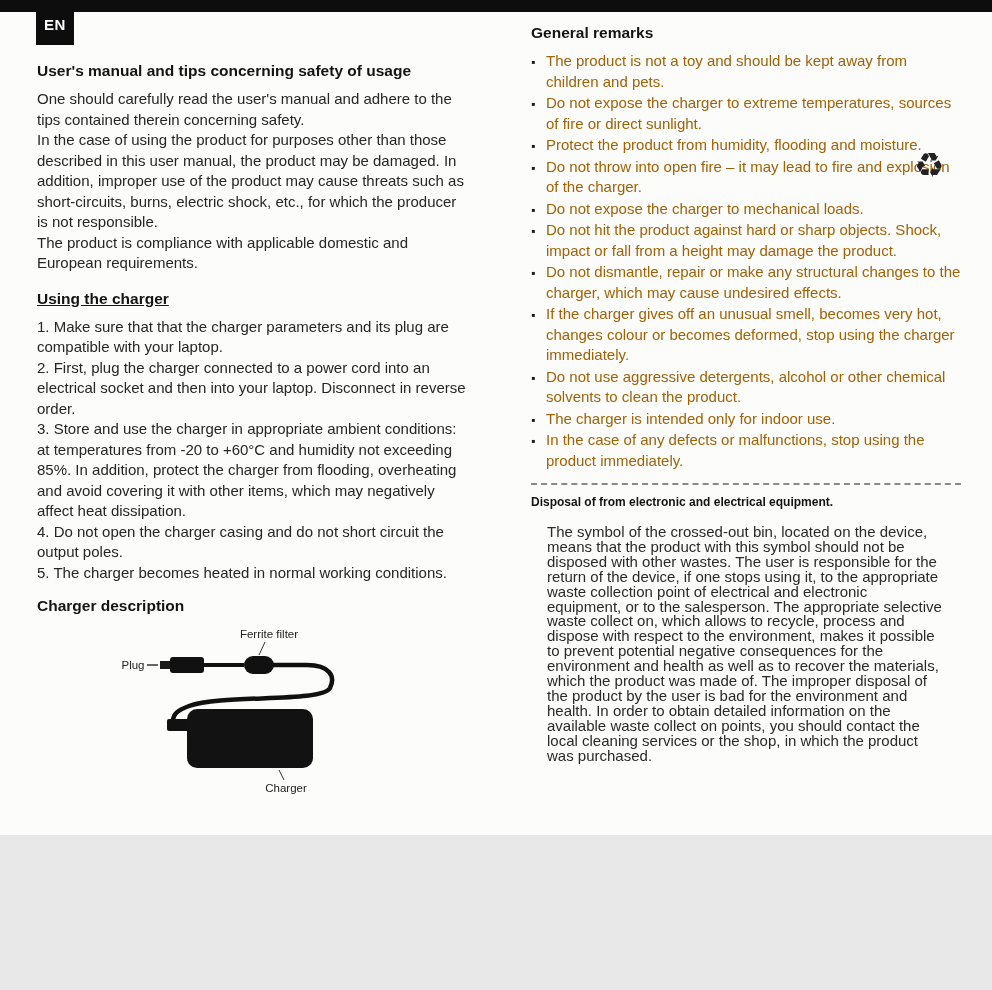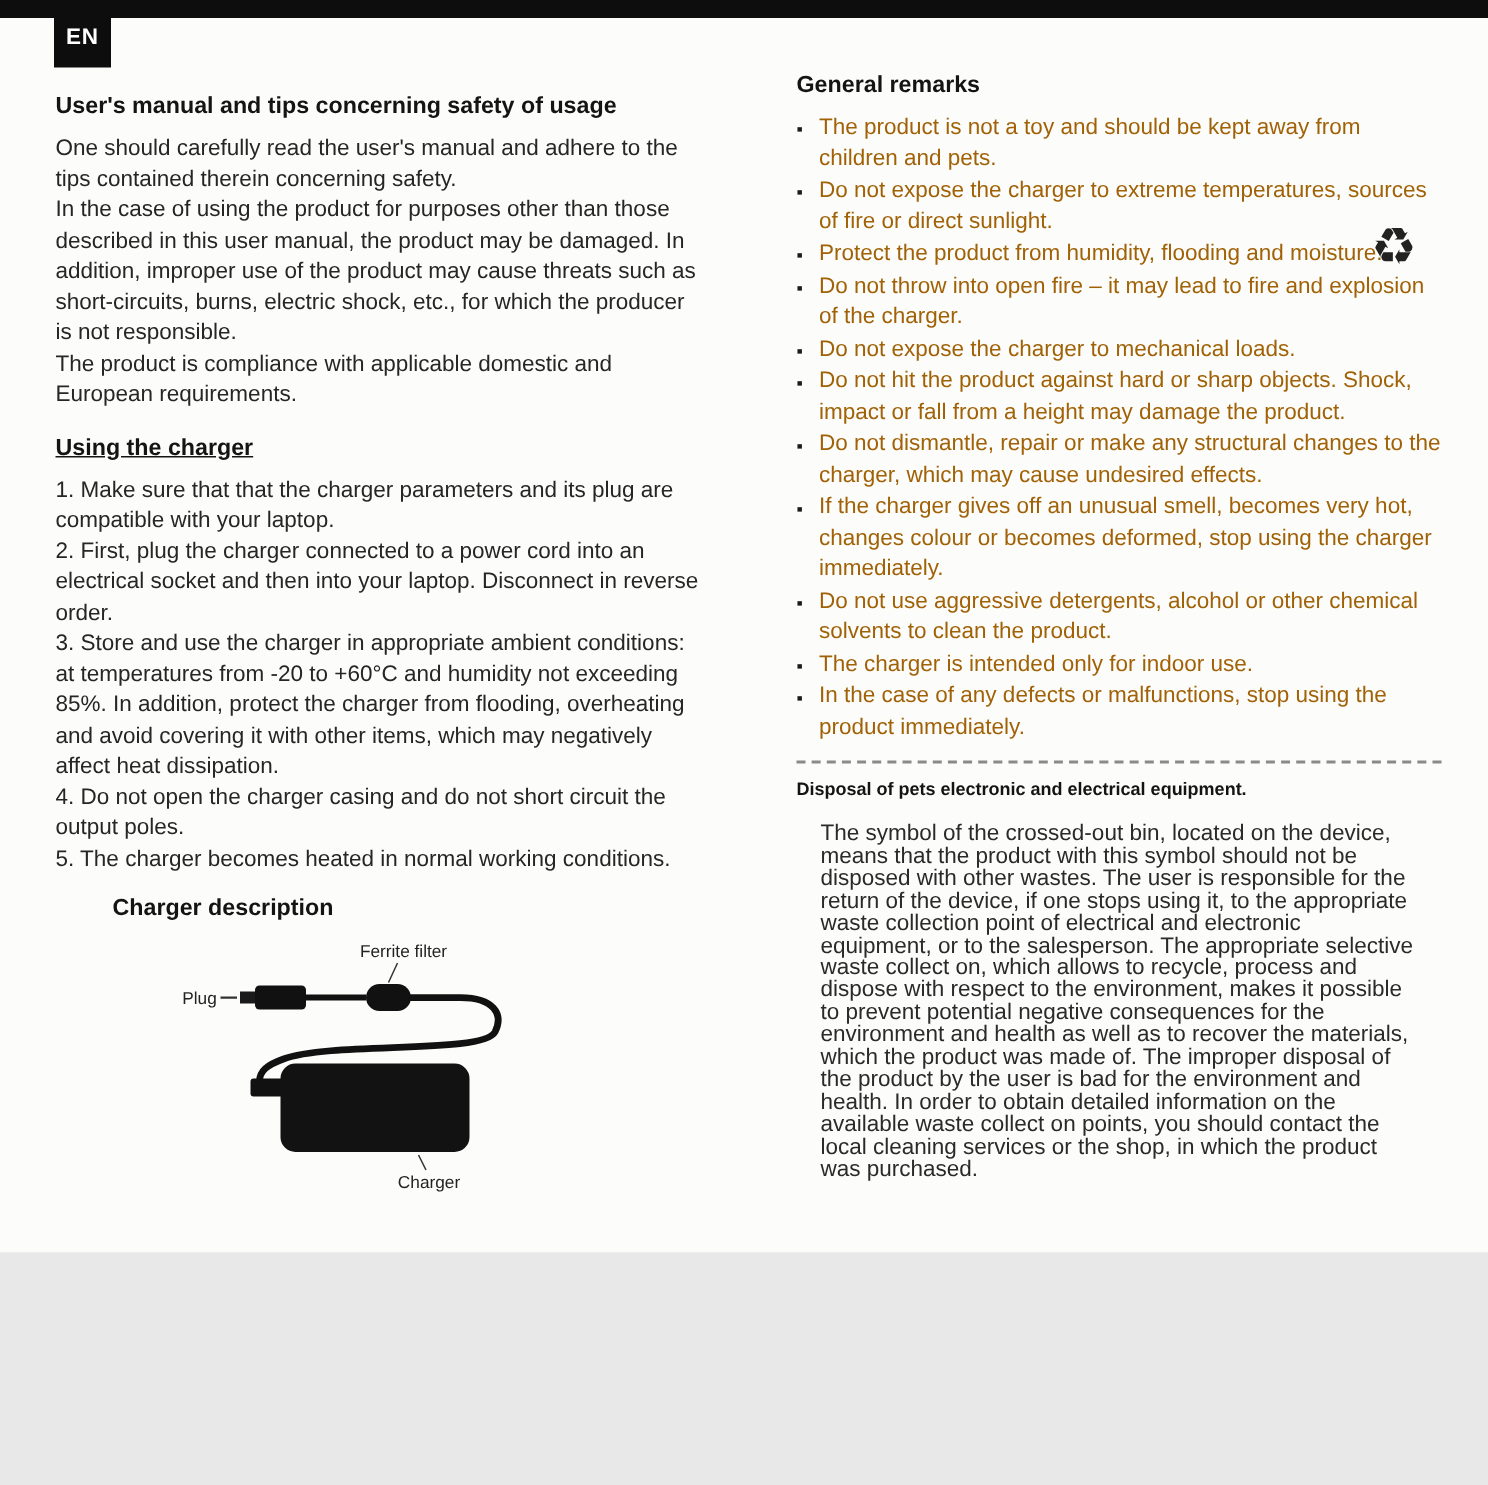--- a/index.html
+++ b/index.html
@@ -21,28 +21,28 @@
   .lang-badge {
     position: absolute; top: 4px; left: 36px;
     width: 38px; height: 41px;
     background: #0d0d0d; color: #fff;
     font-weight: bold; font-size: 15px;
     display: flex; align-items: center; justify-content: center;
     letter-spacing: .5px;
   }
   .col { position: absolute; }
   .col-left  { left: 37px;  top: 62px; width: 430px; }
-  .col-right { left: 531px; top: 48px; width: 430px; }
+  .col-right { left: 531px; top: 24px; width: 430px; }
 
   .section-title {
     margin: 0 0 9px 0;
     font-size: 15.5px; font-weight: 700; color: #141414;
   }
   .mt1 { margin-top: 16px; text-decoration: underline; }
-  .mt2 { margin-top: 14px; margin-left: 38px; }
+  .mt2 { margin-top: 14px; }
   .body-text {
     margin: 0;
     font-size: 15px; line-height: 20.5px; color: #262626;
     white-space: pre-line;
   }
   .num-item { margin: 0; font-size: 15px; line-height: 20.5px; color: #262626; }
 
   
   .remarks {
     margin: 0; padding: 0; list-style: none;
@@ -204,21 +204,21 @@
       <li>Do not hit the product against hard or sharp objects. Shock, impact or fall from a height may damage the product.</li>
       <li>Do not dismantle, repair or make any structural changes to the charger, which may cause undesired effects.</li>
       <li>If the charger gives off an unusual smell, becomes very hot, changes colour or becomes deformed, stop using the charger immediately.</li>
       <li>Do not use aggressive detergents, alcohol or other chemical solvents to clean the product.</li>
       <li>The charger is intended only for indoor use.</li>
       <li>In the case of any defects or malfunctions, stop using the product immediately.</li>
     </ul>
 
     <hr class="dashed-sep">
 
-    <h3 class="disposal-title">Disposal of pets electronic and electrical equipment.</h3>
+    <h3 class="disposal-title">Disposal of from electronic and electrical equipment.</h3>
     <p class="small-text">The symbol of the crossed-out bin, located on the device, means that the product with this symbol should not be disposed with other wastes. The user is responsible for the return of the device, if one stops using it, to the appropriate waste collection point of electrical and electronic equipment, or to the salesperson. The appropriate selective waste collect on, which allows to recycle, process and dispose with respect to the environment, makes it possible to prevent potential negative consequences for the environment and health as well as to recover the materials, which the product was made of. The improper disposal of the product by the user is bad for the environment and health. In order to obtain detailed information on the available waste collect on points, you should contact the local cleaning services or the shop, in which the product was purchased.</p>
   </div>
 
   <div class="recycle-top">♻</div>
 
   <div class="marks">
     <div class="ukca">
       <div>UK</div>
       <div>CA</div>
     </div>

